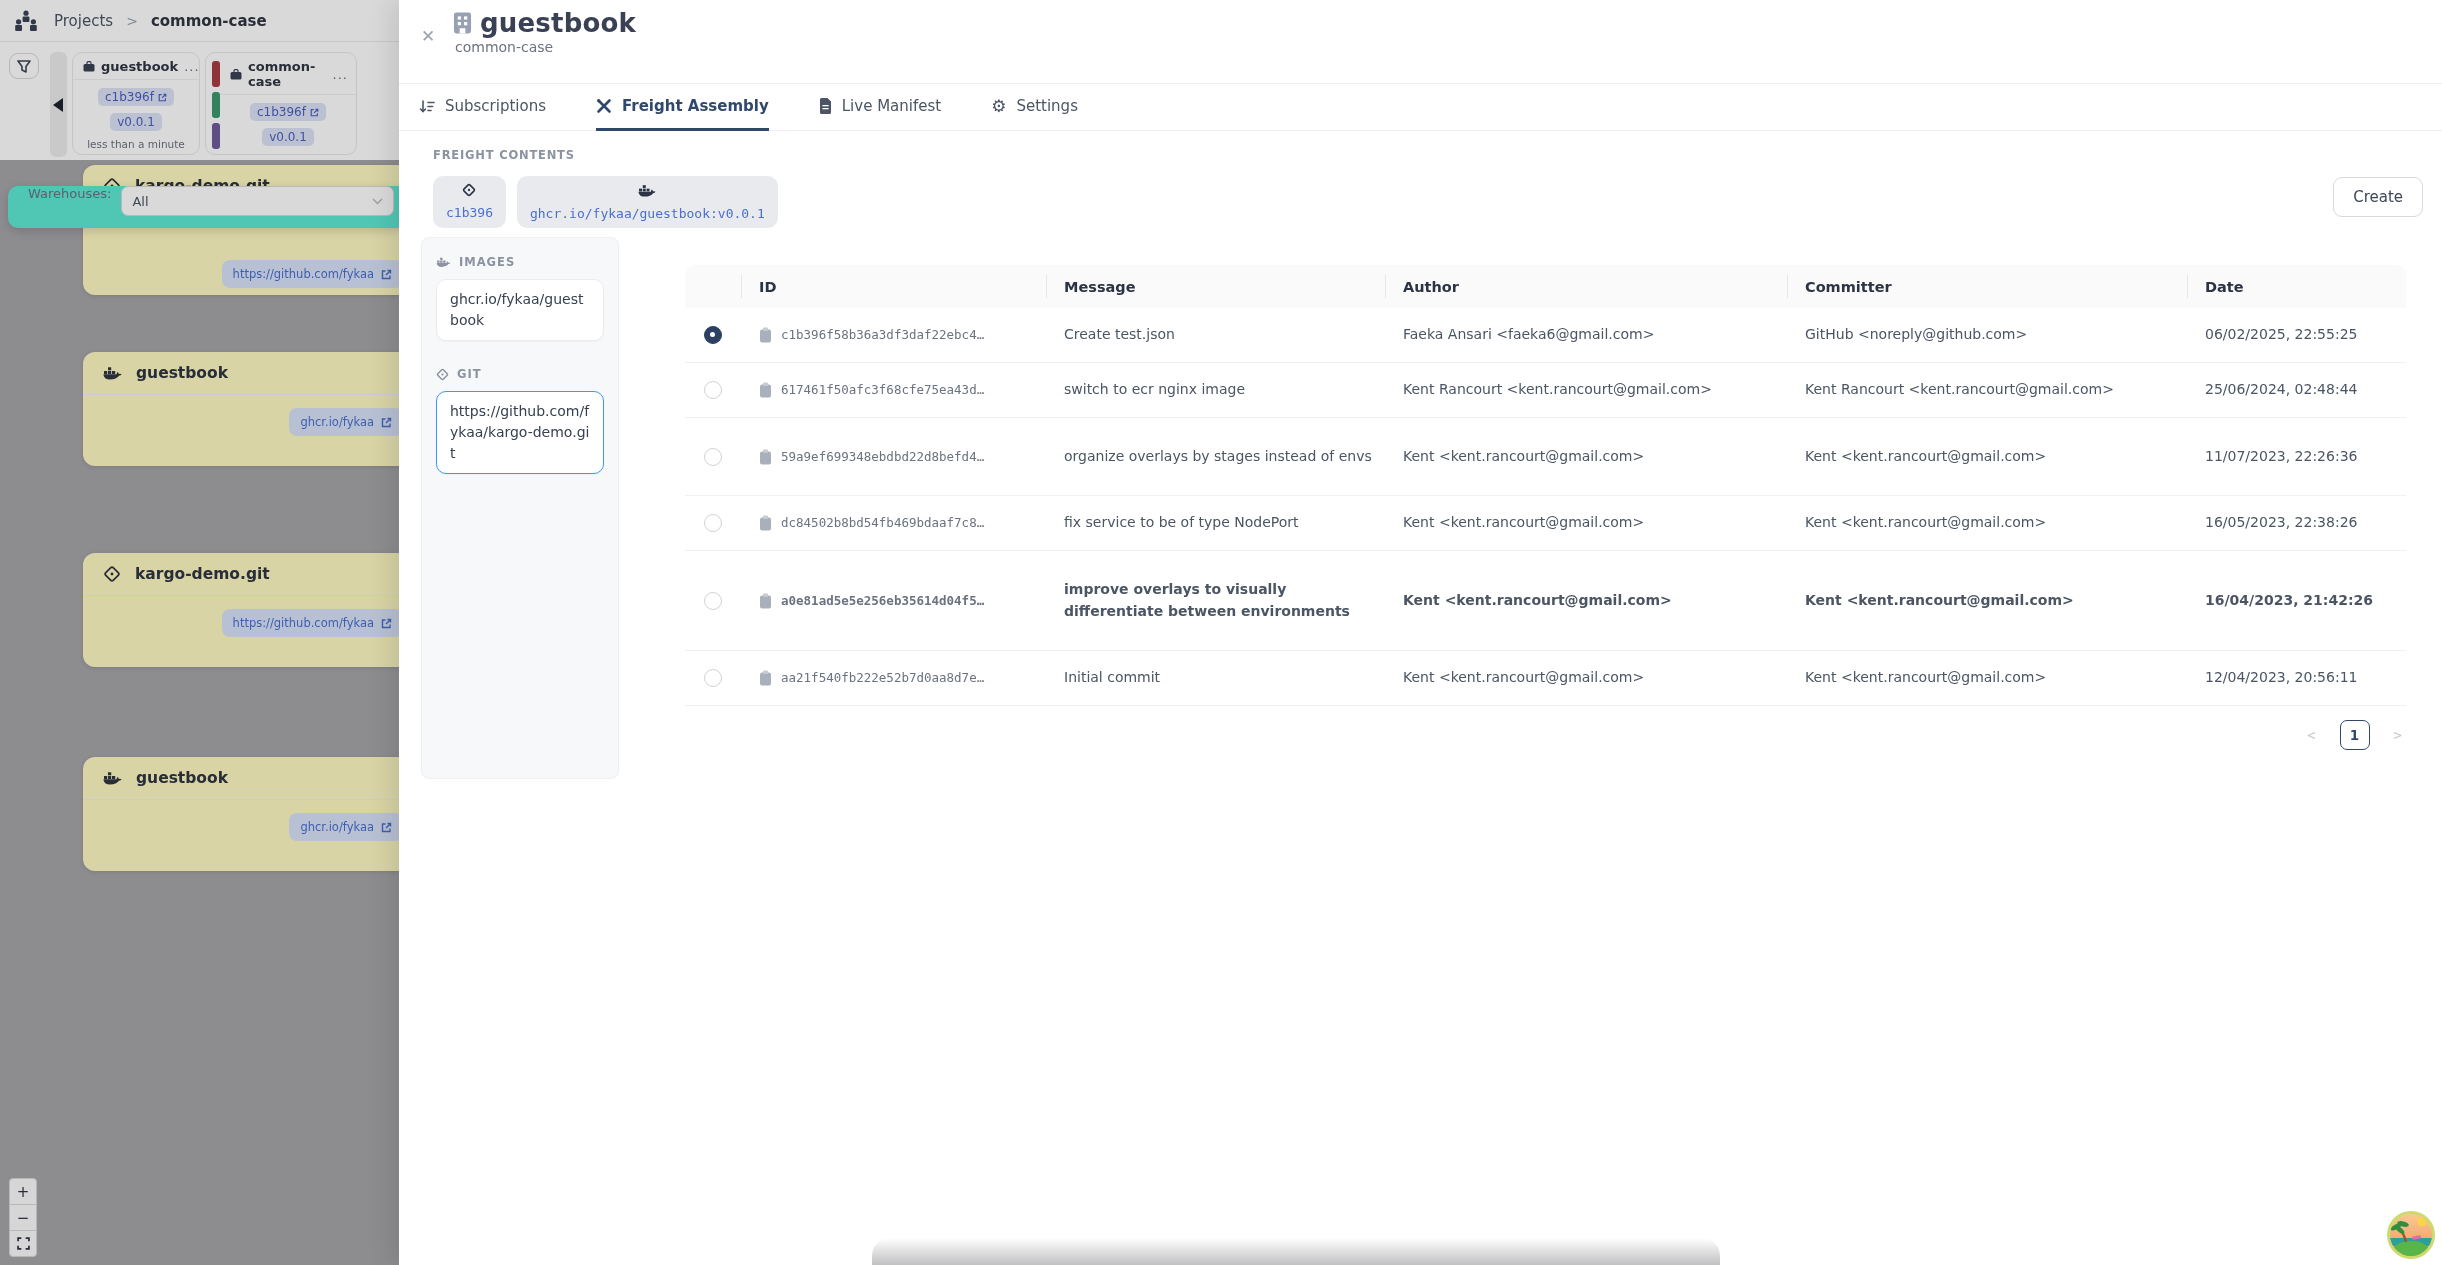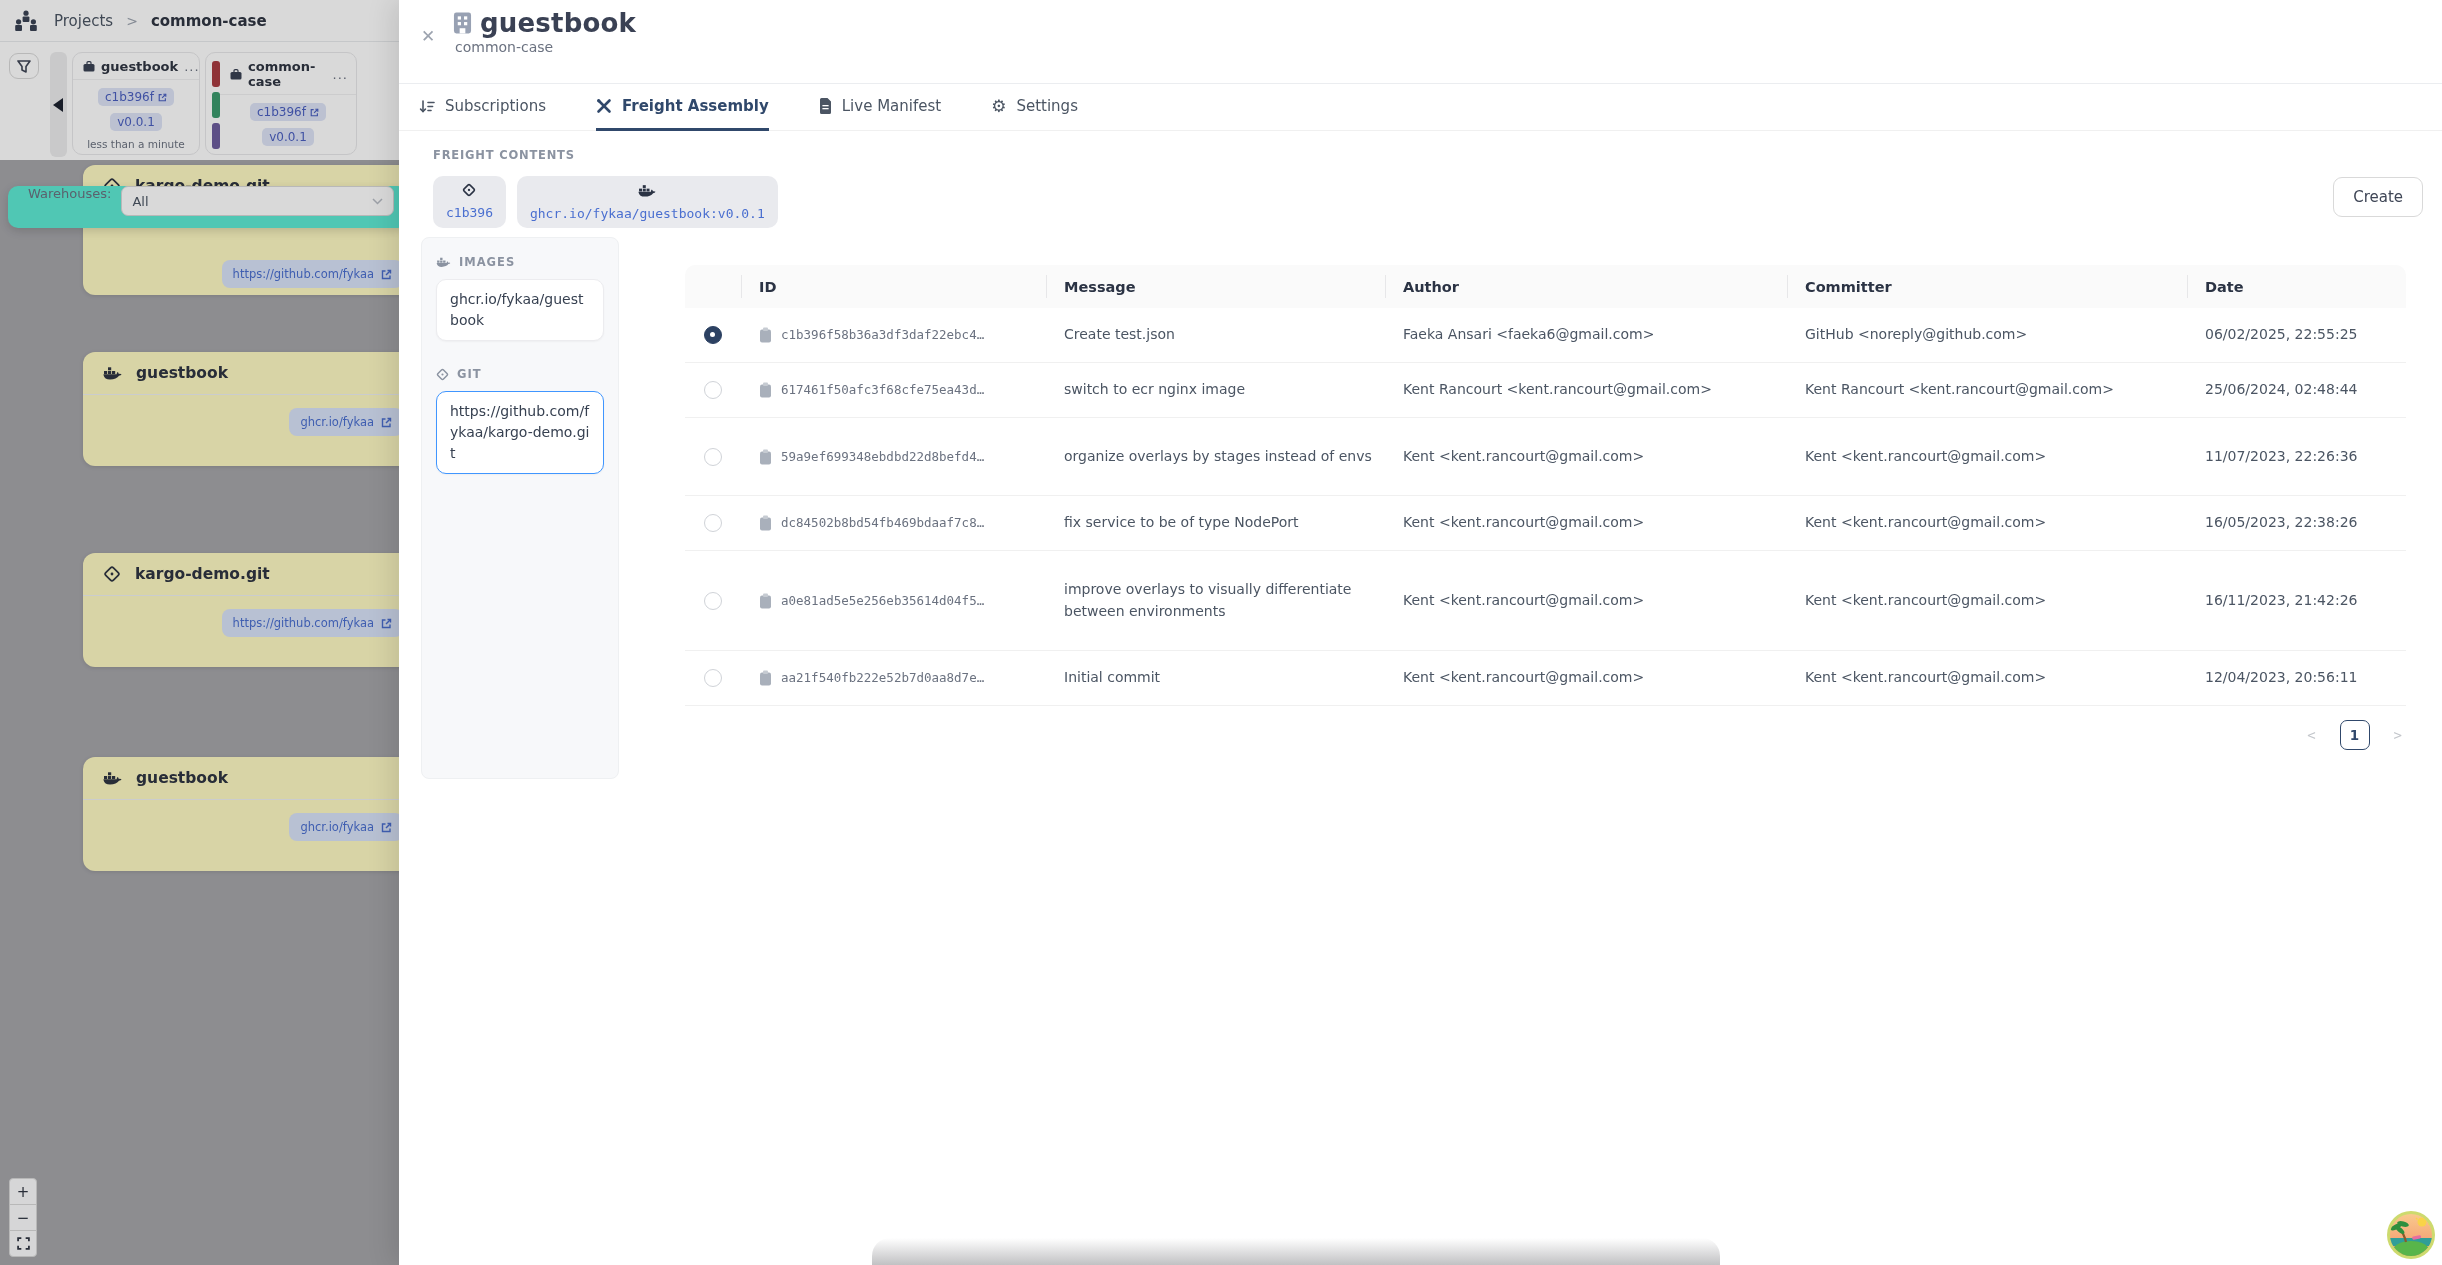--- a/index.html
+++ b/index.html
@@ -547,37 +547,37 @@
               </svg>
             </span>
             <span class="hash">dc84502b8bd54fb469bdaaf7c8…</span>
           </div>
         <div class="td w-msg">fix service to be of type NodePort</div>
         <div class="td w-auth">Kent &lt;kent.rancourt@gmail.com&gt;</div>
         <div class="td w-comm">Kent &lt;kent.rancourt@gmail.com&gt;</div>
         <div class="td w-date">16/05/2023, 22:38:26</div>
       </div>
 
-      <div class="trow" style="height:100px;">
+      <div class="trow" style="height:100px;font-weight:bold;">
         <div class="td w-sel">
             <span class="radio"></span>
           </div>
         <div class="td w-id">
             <span>
               <svg width="13" height="16" viewBox="0 0 13 16" fill="#a9b0bb">
                 <rect x="1" y="2.5" width="11" height="13" rx="2"></rect>
                 <rect x="4" y="0.5" width="5" height="3.5" rx="1" fill="#c6cbd2"></rect>
               </svg>
             </span>
             <span class="hash">a0e81ad5e5e256eb35614d04f5…</span>
           </div>
         <div class="td w-msg">improve overlays to visually differentiate between environments</div>
         <div class="td w-auth">Kent &lt;kent.rancourt@gmail.com&gt;</div>
         <div class="td w-comm">Kent &lt;kent.rancourt@gmail.com&gt;</div>
-        <div class="td w-date">16/11/2023, 21:42:26</div>
+        <div class="td w-date">16/04/2023, 21:42:26</div>
       </div>
 
       <div class="trow" style="height:55px;">
         <div class="td w-sel">
             <span class="radio"></span>
           </div>
         <div class="td w-id">
             <span>
               <svg width="13" height="16" viewBox="0 0 13 16" fill="#a9b0bb">
                 <rect x="1" y="2.5" width="11" height="13" rx="2"></rect>

